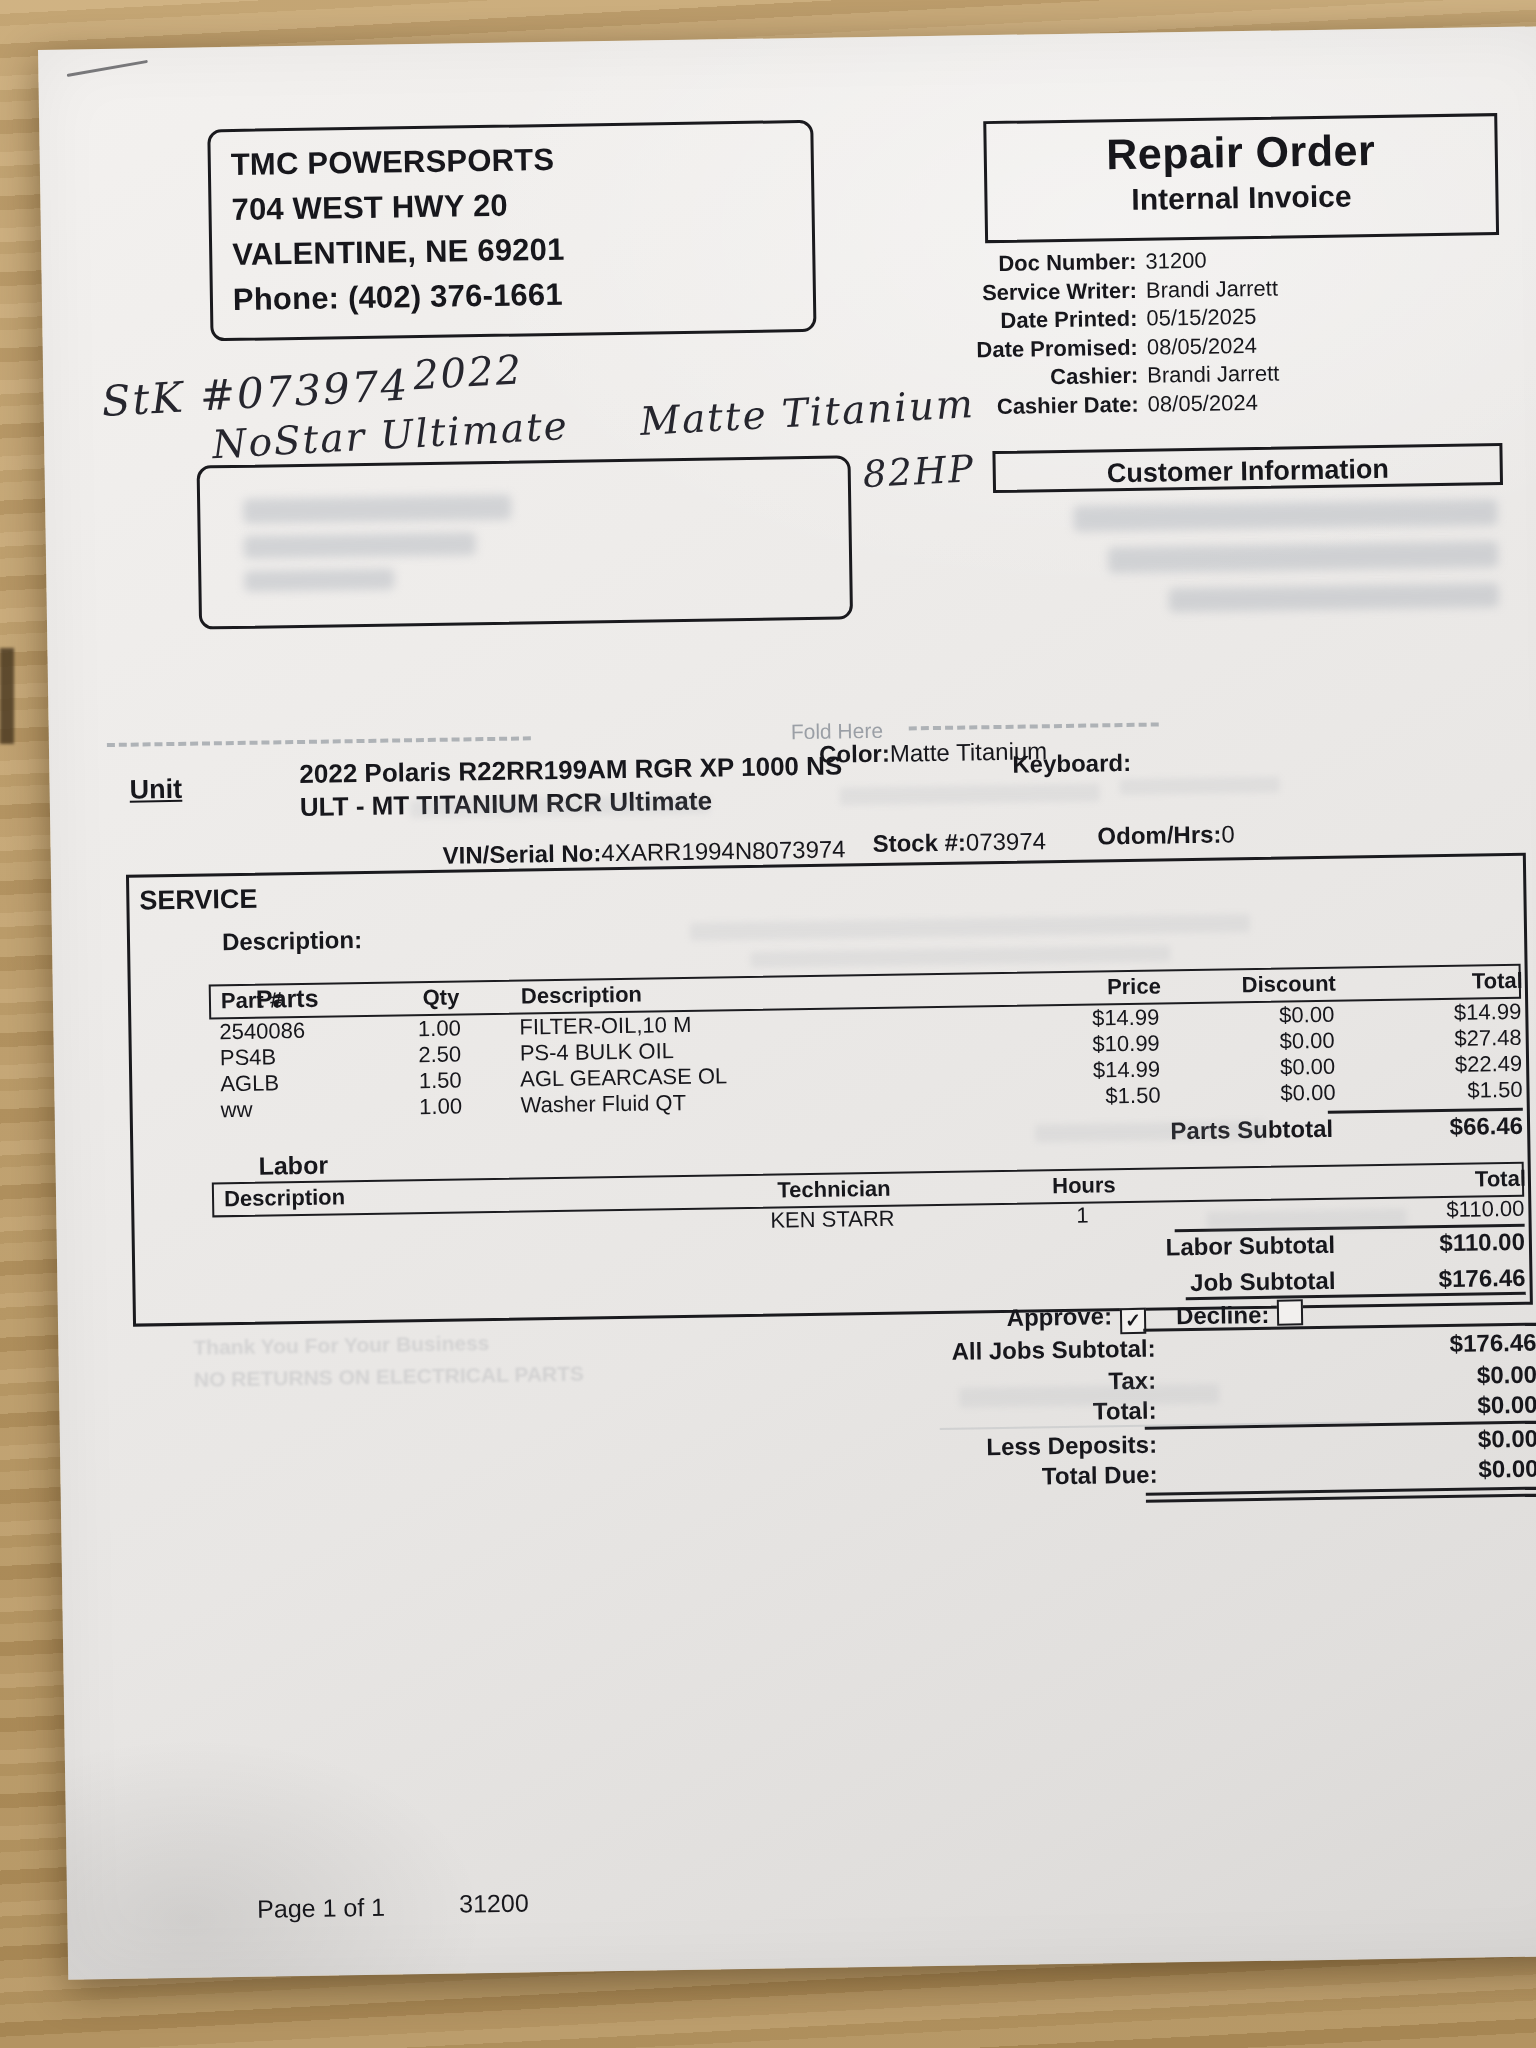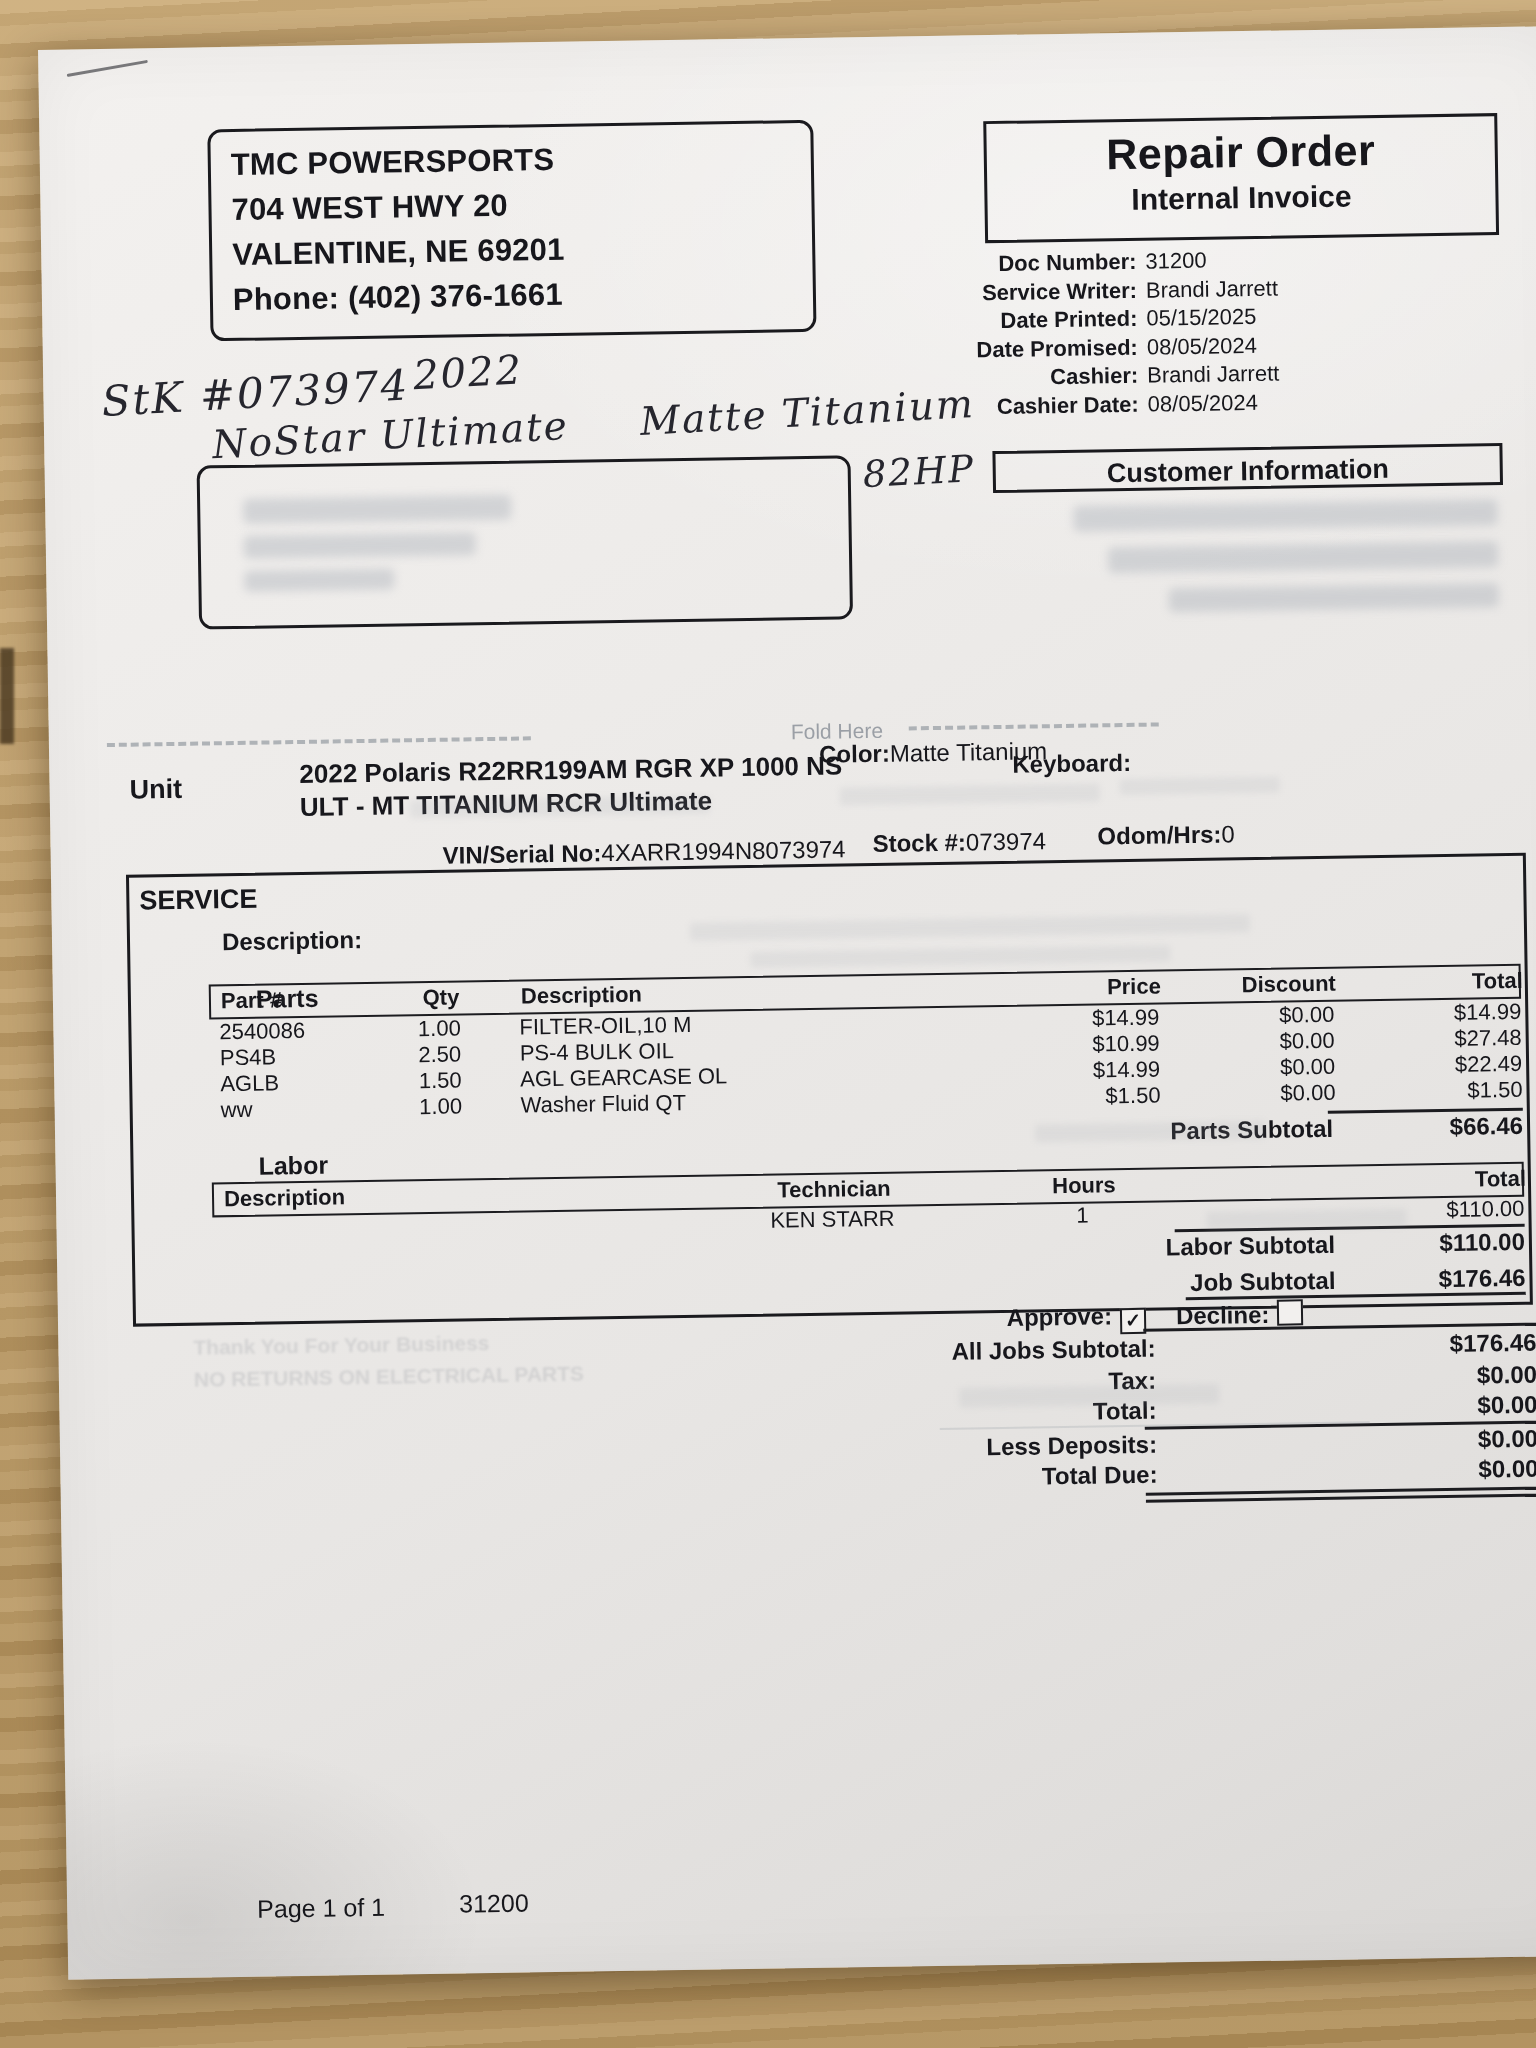--- a/index.html
+++ b/index.html
@@ -55,21 +55,21 @@
   .redact{position:absolute;background:#a7adb6;opacity:.40;filter:blur(5px);border-radius:5px;}
   .ghostbar{position:absolute;background:#9aa0a8;opacity:.14;filter:blur(3px);border-radius:3px;}
   .ghosttext{position:absolute;color:#707680;opacity:.18;filter:blur(1.1px);font-weight:bold;white-space:nowrap;}
 
   
   .dash{height:0;border-top:4px dashed #9aa0a6;opacity:.75;}
   .fold-label{color:#8d939b;font-size:21px;opacity:.85;}
 
   
   .b{font-weight:bold;}
-  .unit-label{font-size:27px;font-weight:bold;}
+  .unit-label{font-size:27px;font-weight:bold;text-decoration:underline;}
   .unit-desc{font-size:26px;font-weight:bold;line-height:33px;white-space:nowrap;}
   .kv{white-space:nowrap;font-size:24px;}
   .kv .v{font-weight:normal;}
 
   
   .service-box{left:75px;top:826px;width:1400px;height:452px;border:3px solid #1a1a1e;
     box-sizing:border-box;}
   .svc-title{left:10px;top:8px;font-size:27px;font-weight:bold;}
   .svc-desc{left:92px;top:52px;font-size:24px;font-weight:bold;}
   .parts-title{left:125px;top:90px;font-size:25px;font-weight:bold;margin-top:19px;}

